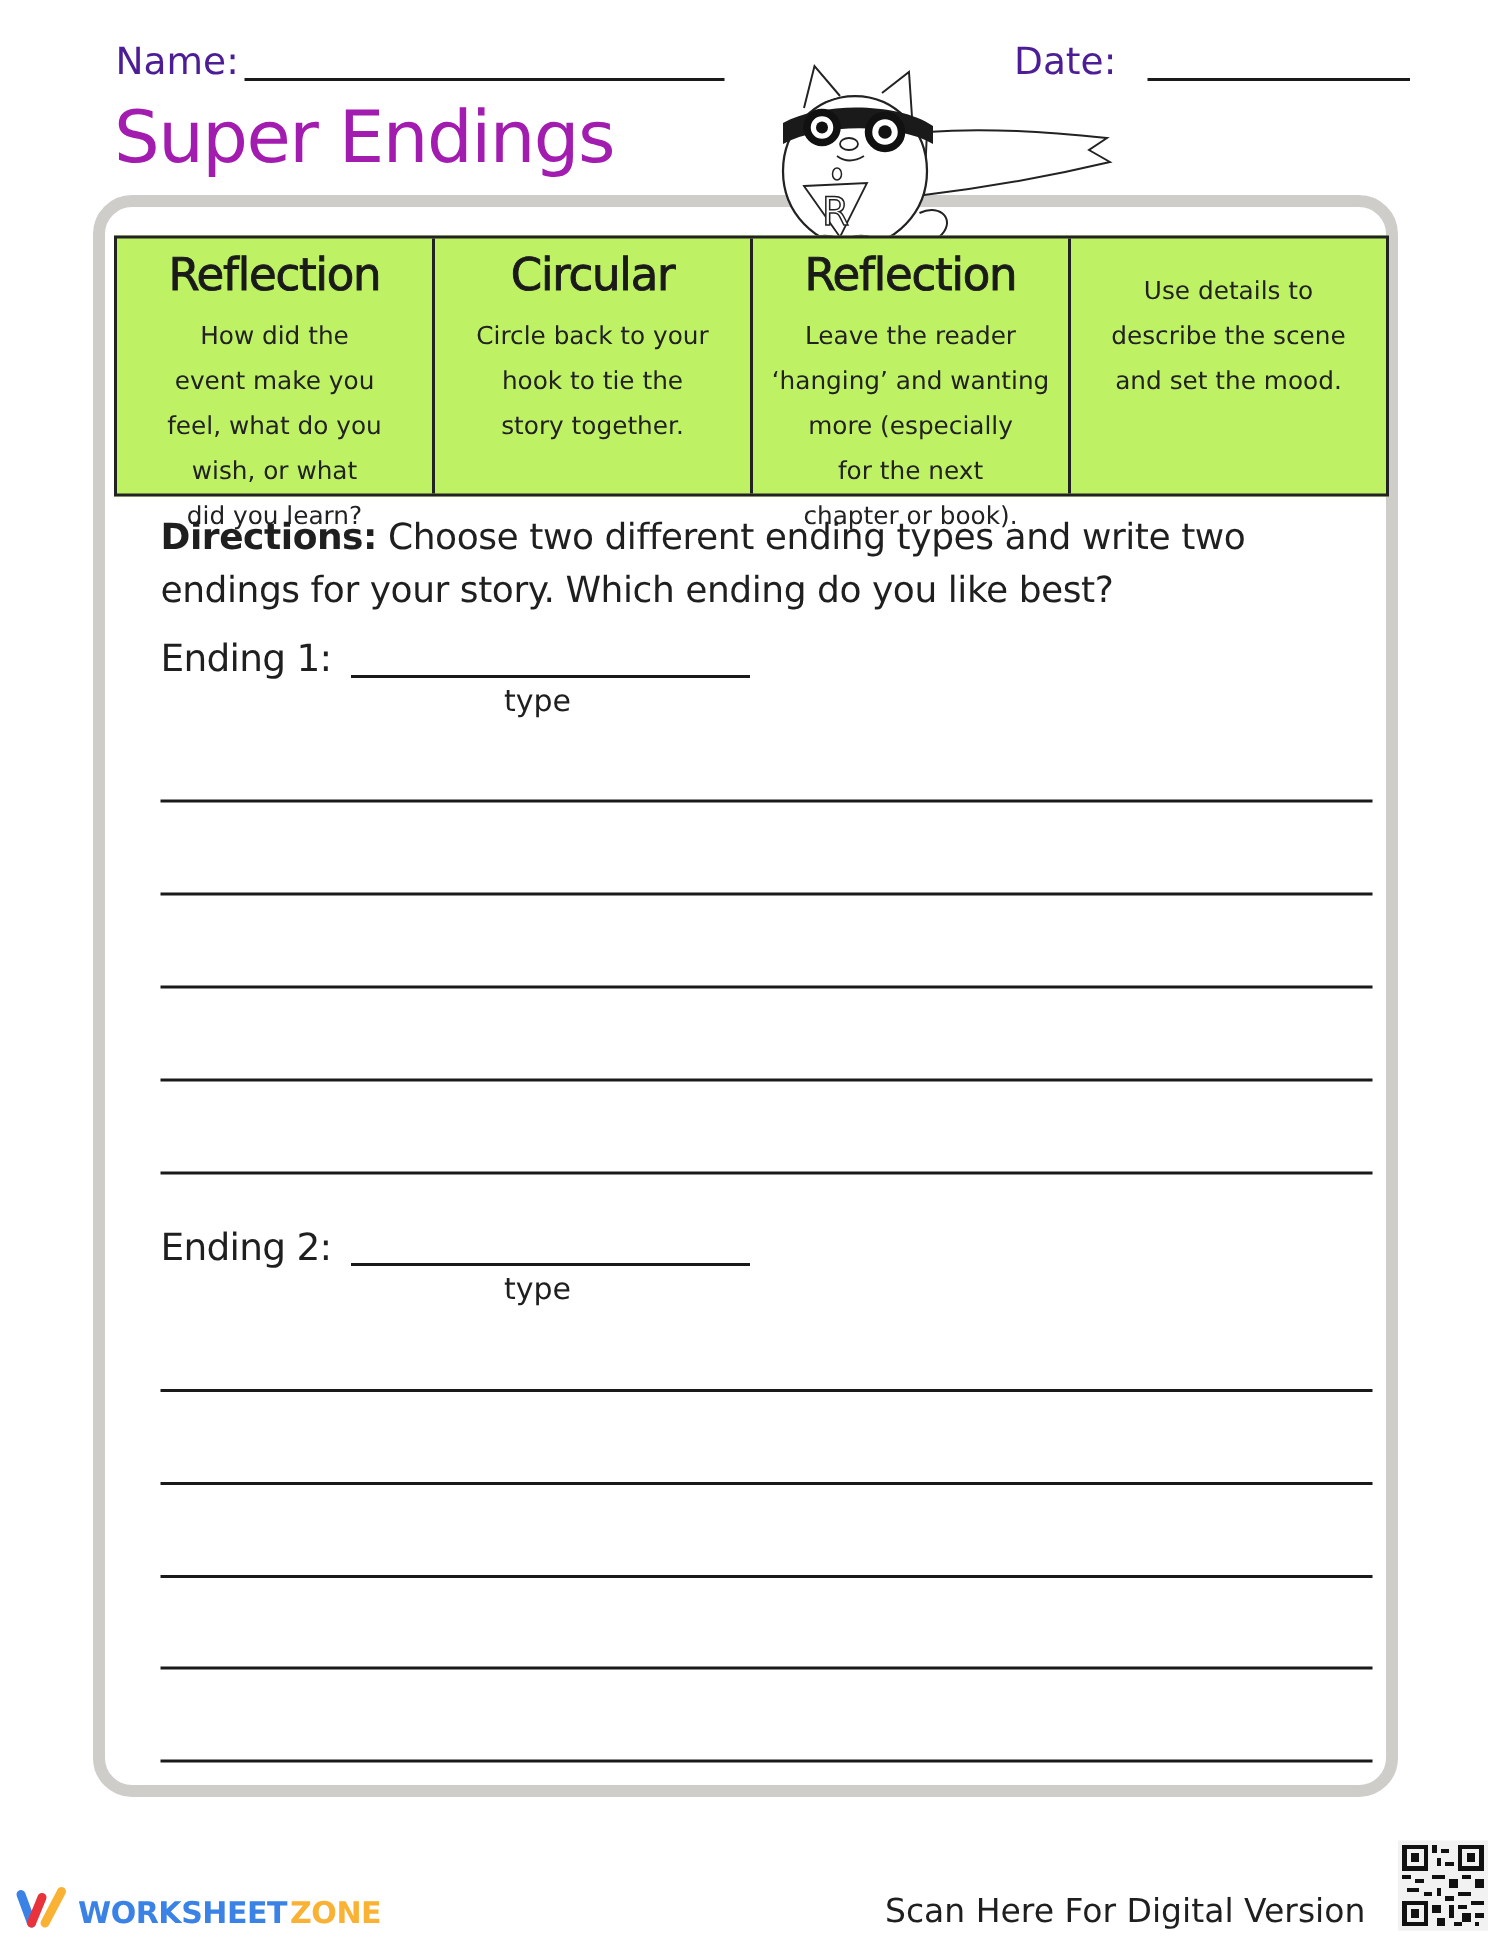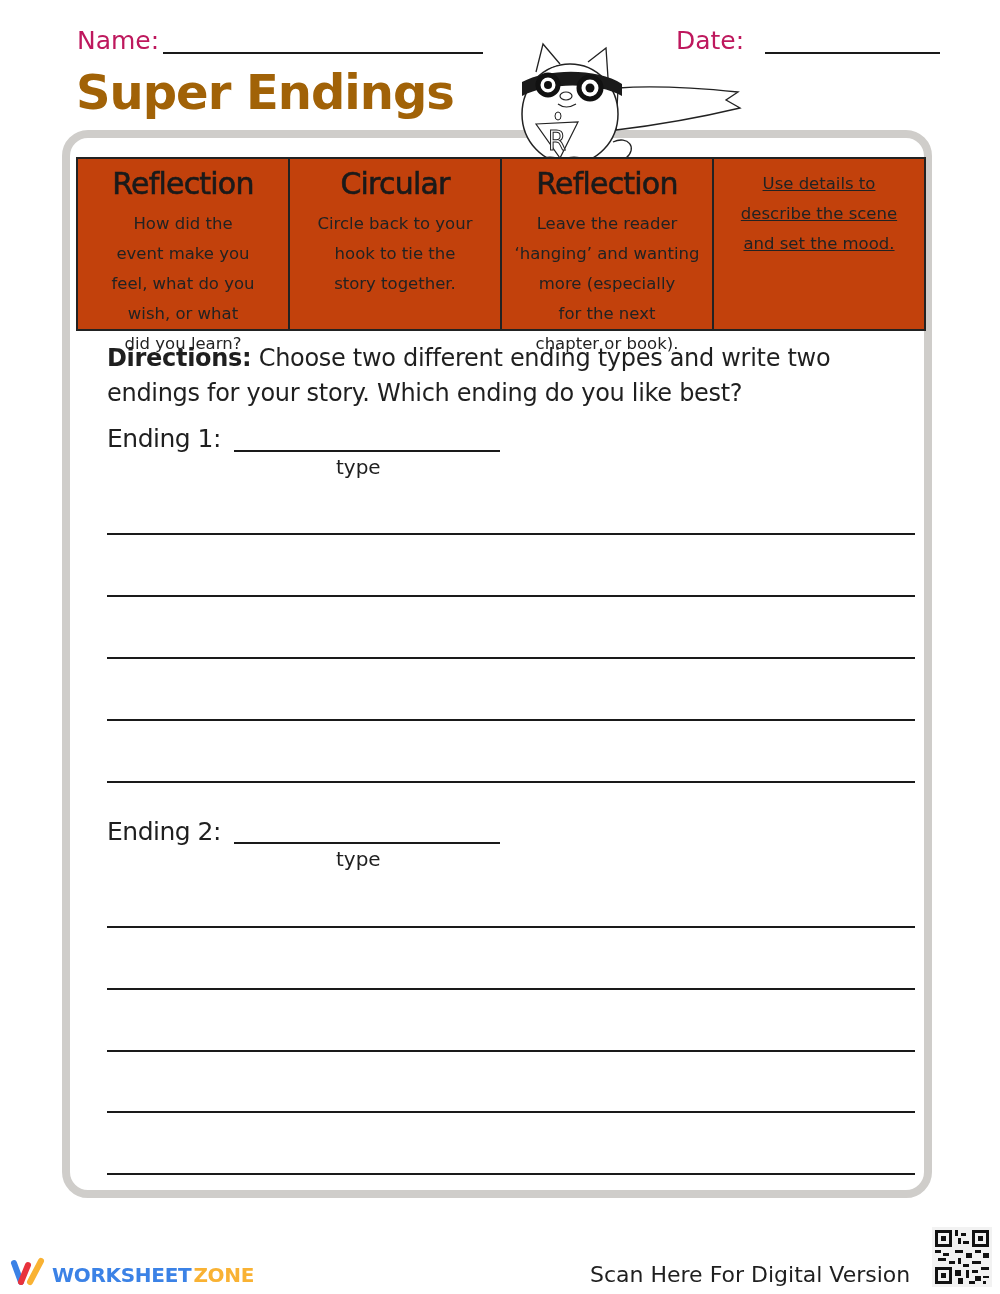--- a/index.html
+++ b/index.html
@@ -1,28 +1,28 @@
 <!DOCTYPE html>
 <html><head>
 <meta charset="utf-8">
 <style>
   html, body { margin:0; padding:0; background:#ffffff; }
   body { width:1000px; height:1294px; position:relative; overflow:hidden;
          font-family: "DejaVu Sans", sans-serif; color:#1a1a1a; }
   .abs { position:absolute; }
 
-  .hdr-label { font-size:25px; font-weight:400; color:#be185d; }
+  .hdr-label { font-size:25px; font-weight:400; color:#4c1d95; }
   .blank { border-bottom:2px solid #1a1a1a; height:0; }
-  .title { font-size:48px; font-weight:700; letter-spacing:-1px; color:#a16207;text-align:center; }
+  .title { font-size:48px; font-weight:400; letter-spacing:-1px; color:#a21caf;text-align:center; }
 
   .frame { left:62px; top:130px; width:870px; height:1068px;
            border:8px solid #cfcdca; border-radius:26px; background:#fff; box-sizing:border-box; }
 
   .types { left:76px; top:157px; width:850px; height:174px;
-           border:2.5px solid #222; box-sizing:border-box; display:flex; background:#c2410c; }
+           border:2.5px solid #222; box-sizing:border-box; display:flex; background:#bef264; }
   .type-cell { flex:1; border-right:2.5px solid #222; text-align:center; padding-top:6px; box-sizing:border-box; }
   .type-cell:last-child { border-right:none; }
   .type-name { font-size:30px; font-weight:400; letter-spacing:-0.8px; color:#1a1a1a; line-height:38px; -webkit-text-stroke:0.6px #1a1a1a; }
   .type-desc { font-size:16.5px; line-height:30px; color:#222; margin-top:6px; padding:0 4px; white-space:pre-line; }
 
   .directions { left:107px; top:341px; width:800px; font-size:24px; line-height:35px; color:#1f1f1f; letter-spacing:-0.3px; }
   .directions b { font-weight:700; }
 
   .ending-label { font-size:25px; color:#1f1f1f; letter-spacing:-0.5px; }
   .type-caption { font-size:20px; color:#1f1f1f; }
@@ -93,21 +93,21 @@
   </div>
   <div class="type-cell">
     <div class="type-name">Reflection</div>
     <div class="type-desc">Leave the reader
 ‘hanging’ and wanting
 more (especially
 for the next
 chapter or book).</div>
   </div>
   <div class="type-cell">
-    <div class="type-desc" style="margin-top:4px;text-decoration:underline;">Use details to
+    <div class="type-desc" style="margin-top:14px;">Use details to
 describe the scene
 and set the mood.</div>
   </div>
 </div>
 
 <div class="abs directions"><b>Directions:</b><span> Choose two different ending types and write two endings for your story. Which ending do you like best?</span></div>
 
 <div class="abs ending-label" style="left:107px;top:424px;text-align:right;">Ending 1:</div>
 <div class="abs blank" style="left:234px;top:450px;width:266px;border-bottom-width:2.5px;"></div>
 <div class="abs type-caption" style="left:336px;top:455px;">type</div>

